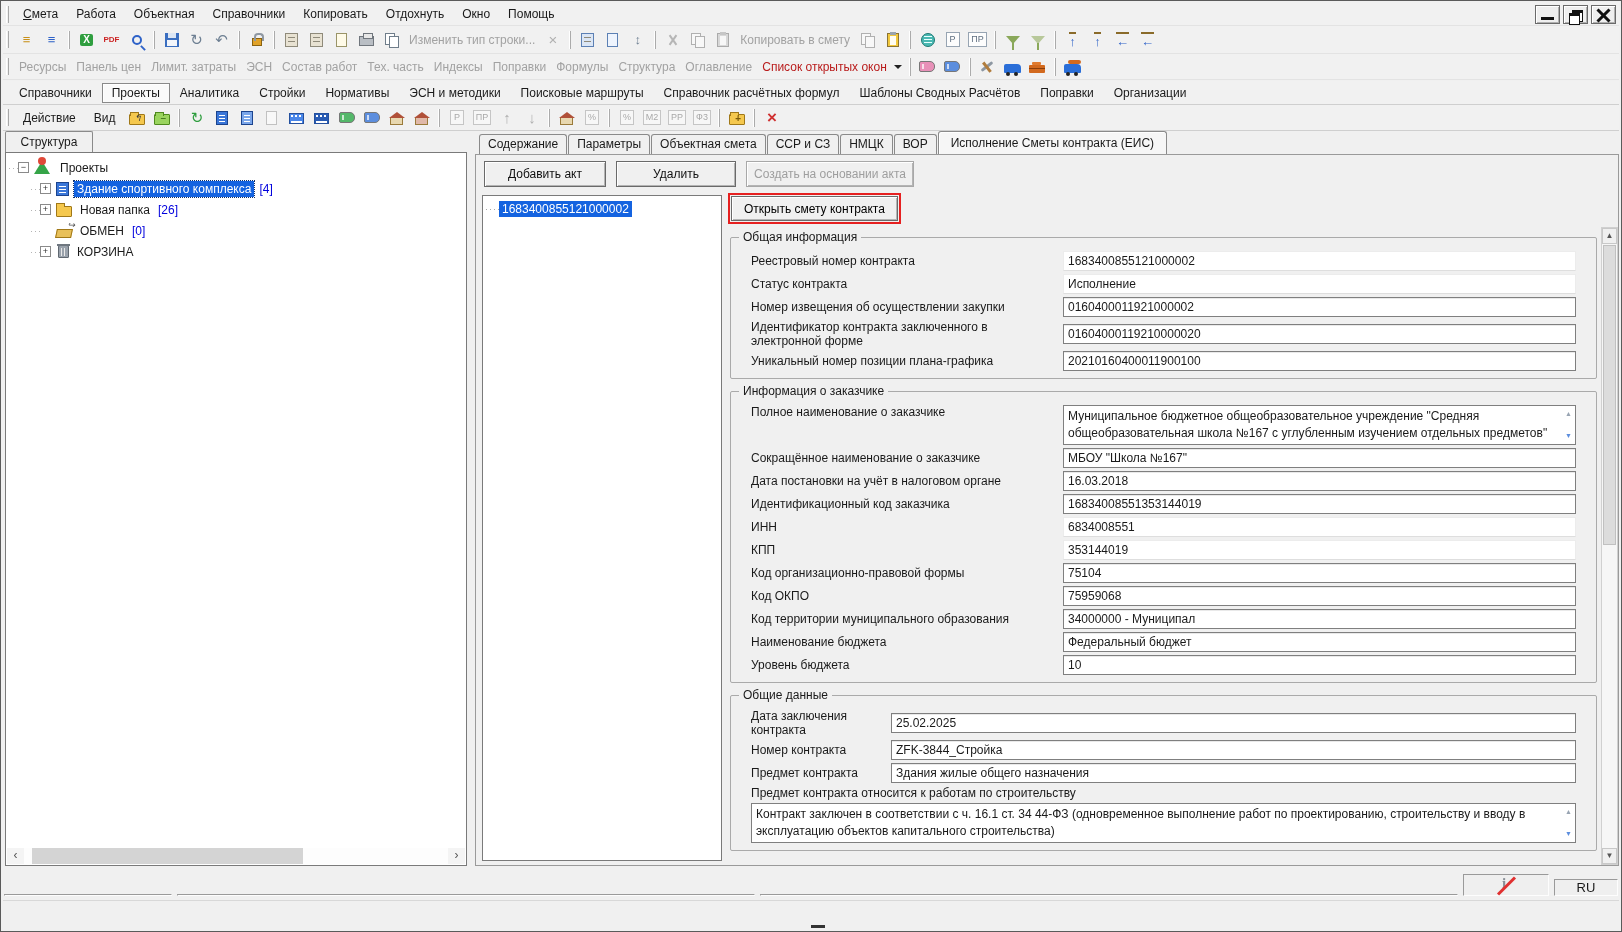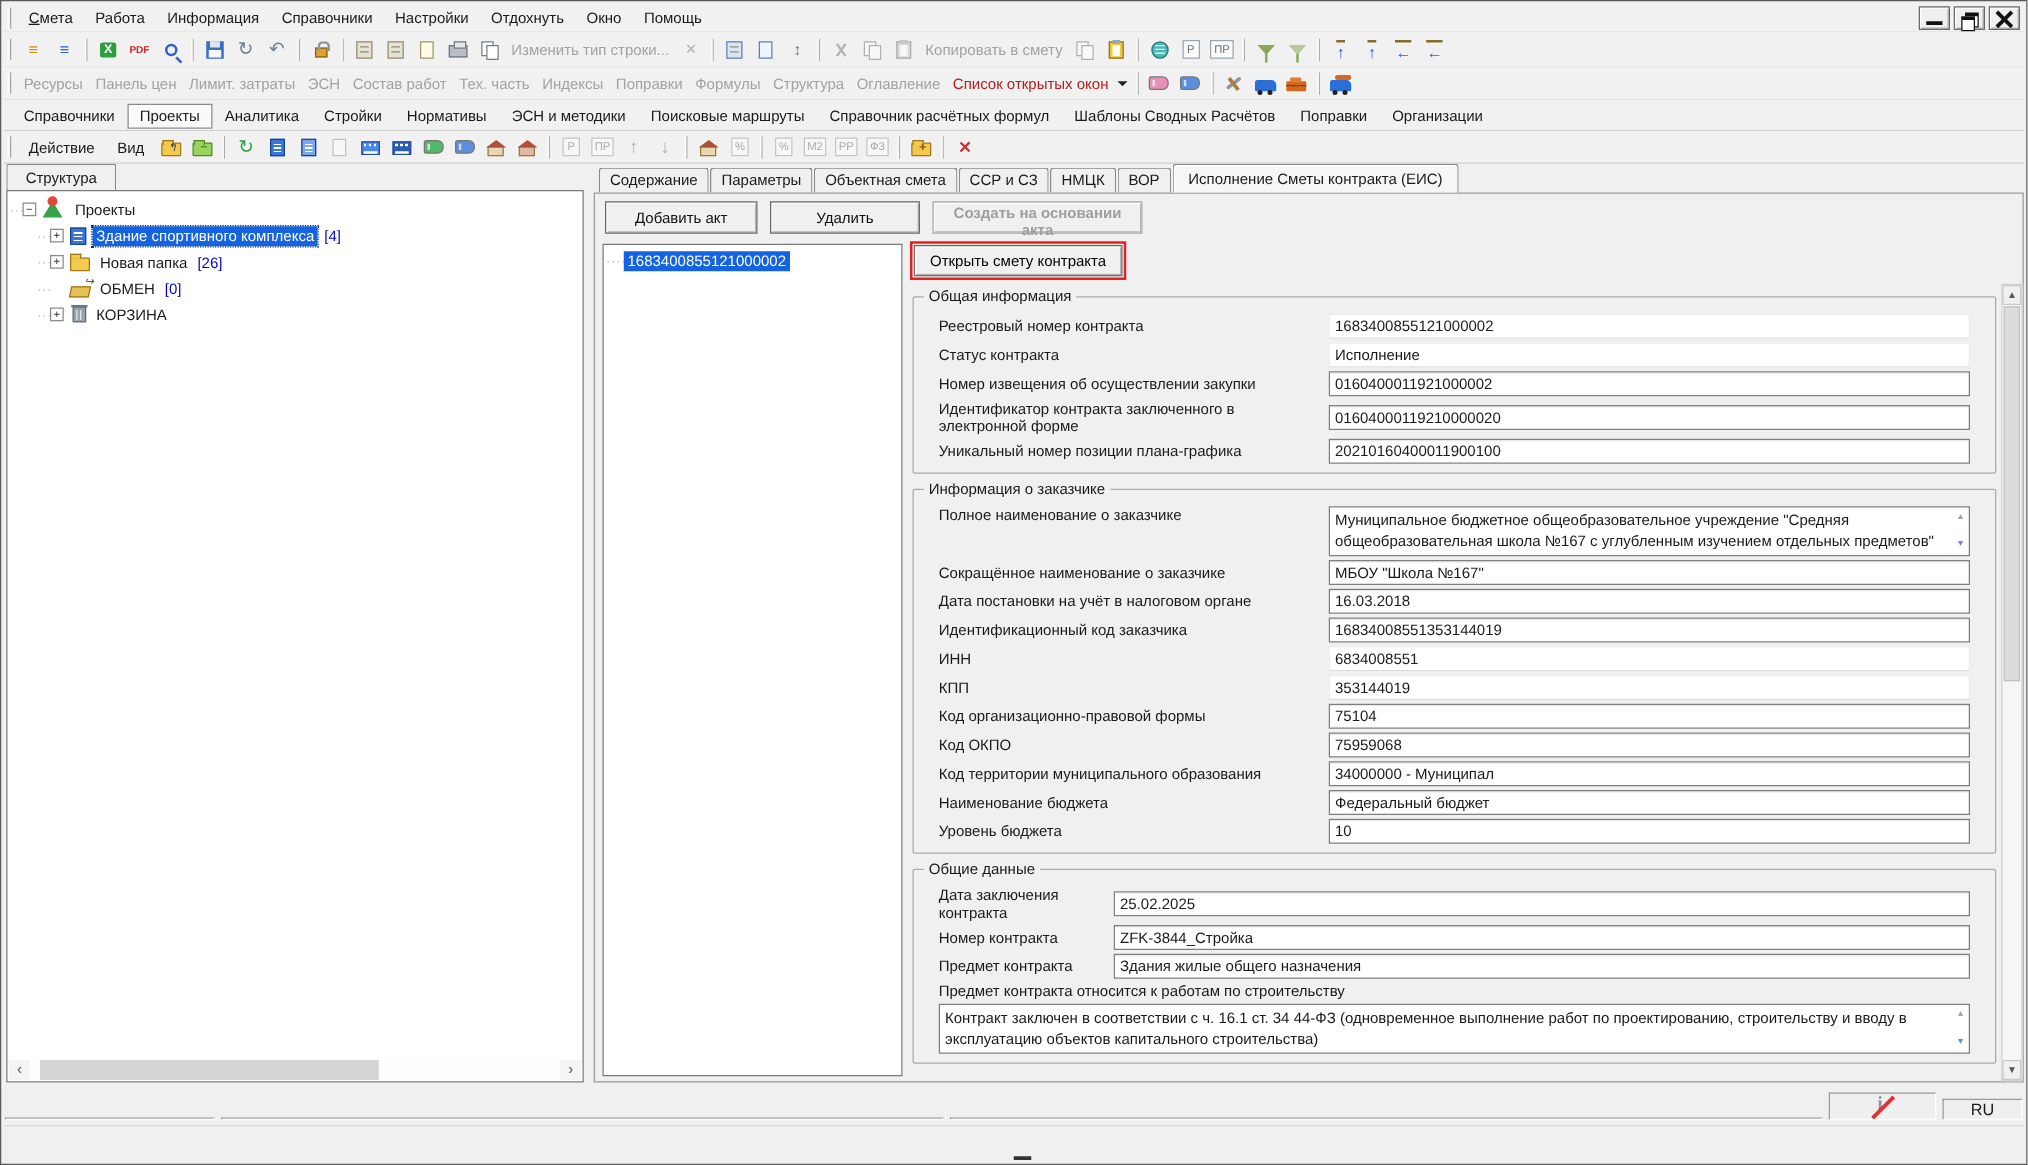--- a/index.html
+++ b/index.html
@@ -135,21 +135,21 @@
   .hs-track{flex:1;position:relative;}
   .hs-thumb{position:absolute;left:8px;width:64%;top:0;bottom:0;background:#d4d4d4;}
   
   .rightpanel{position:absolute;left:472px;right:0;top:0;bottom:0;}
   .tabs2{position:absolute;left:0;right:0;top:0;height:23px;display:flex;align-items:flex-end;padding-left:4px;}
   .tab2{border:1px solid #8a8a8a;border-bottom:none;border-radius:3px 3px 0 0;padding:2px 8px 3px;background:#f0f0f0;margin-right:1px;white-space:nowrap;position:relative;top:0;}
   .tab2.active{background:#f6f6f6;padding:4px 12px 4px;z-index:2;box-shadow:inset 1px 1px 0 #fff;}
   .rp-body{position:absolute;left:0;right:0;top:23px;bottom:0;border:1px solid #9a9a9a;background:#f0f0f0;}
   .btnrow{position:absolute;left:8px;top:6px;display:flex;gap:10px;}
   .pbtn{height:26px;background:#f0f0f0;border:1px solid #6a6a6a;box-shadow:inset 1px 1px 0 #fff,inset -1px -1px 0 #b4b4b4;font-family:inherit;font-size:12px;color:#111;}
-  .pbtn.w1{width:122px;}.pbtn.w2{width:120px;}.pbtn.w3{width:168px;font-weight:bold;}
+  .pbtn.w1{width:122px;}.pbtn.w2{width:120px;}.pbtn.w3{width:168px;}
   .pbtn.dis{color:#9e9e9e;border-color:#a8a8a8;}
   .act-list{position:absolute;left:6px;top:40px;width:240px;bottom:4px;background:#fff;border:1px solid #7a7a7a;padding:3px 2px;}
   .act-row{display:flex;align-items:center;height:19px;}
   .act-dots{color:#999;font-size:9px;letter-spacing:1px;width:14px;overflow:hidden;flex:none;}
   .act-label{background:#1463e0;color:#fff;padding:1px 3px;}
   .formarea{position:absolute;left:250px;top:36px;right:0;bottom:0;}
   .open-wrap{position:absolute;left:2px;top:2px;border:2px solid #e62020;padding:1px;background:#f0f0f0;}
   .open-btn{min-width:152px;height:25px;background:#f0f0f0;border:1px solid #6a6a6a;box-shadow:inset 1px 1px 0 #fff,inset -1px -1px 0 #b4b4b4;font-family:inherit;font-size:12px;padding:0 12px;}
   .form-scroll{position:absolute;left:2px;right:19px;top:36px;bottom:0;overflow:hidden;padding-top:4px;}
   .vscroll{position:absolute;right:0;top:36px;bottom:0;width:17px;background:#f6f6f6;border:1px solid #d0d0d0;}
@@ -187,25 +187,25 @@
 
 <div class="app">
 
   <div class="bar menubar">
     <span class="grip"></span>
 
       <span class="menu-item acc">Смета</span>
 
       <span class="menu-item">Работа</span>
 
-      <span class="menu-item">Информация</span>
+      <span class="menu-item">Объектная</span>
 
       <span class="menu-item">Справочники</span>
 
-      <span class="menu-item">Настройки</span>
+      <span class="menu-item">Копировать</span>
 
       <span class="menu-item">Отдохнуть</span>
 
       <span class="menu-item">Окно</span>
 
       <span class="menu-item">Помощь</span>
 
     <div class="wincontrols">
       <button class="winbtn">
           <i class="g-min"></i>

